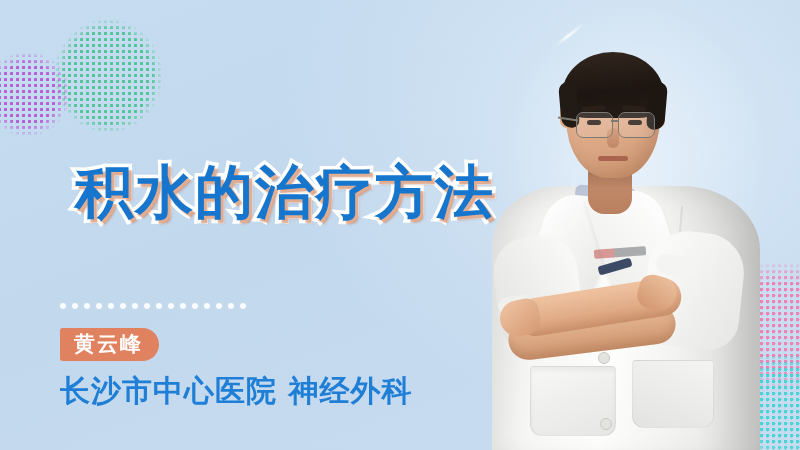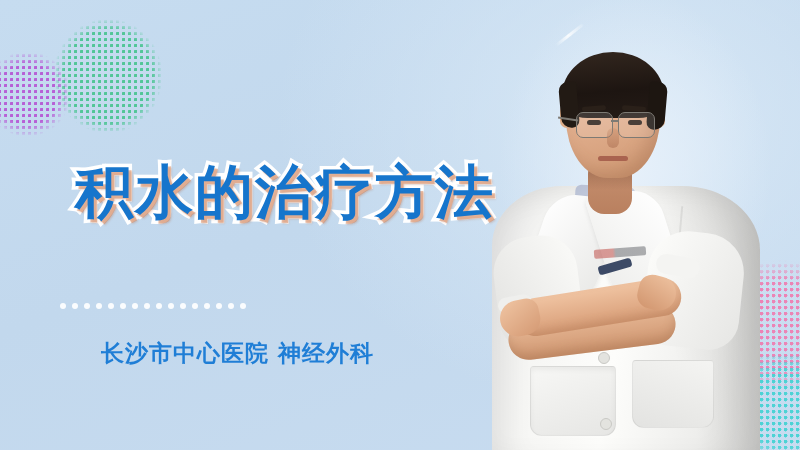--- a/index.html
+++ b/index.html
@@ -232,23 +232,22 @@
     font-size:21px;font-weight:700;letter-spacing:2px;
     padding:4px 16px 5px 14px;
     border-radius:3px 18px 18px 3px;
     line-height:1.15;
   }
   #doc-title{
     color:#1f7ed6;font-size:22px;font-weight:600;letter-spacing:1px;
     font-family:"DejaVu Sans","Liberation Sans",sans-serif;
   }
   #line2{
-    margin-top:10px;color:#1f7ed6;font-size:23px;font-weight:600;letter-spacing:1px;
+    margin-top:10px;color:#1f7ed6;font-size:30px;font-weight:600;letter-spacing:1px;
     font-family:"DejaVu Sans","Liberation Sans",sans-serif;
-    margin-left:41px;
   }
 </style>
 </head>
 <body>
 
 <div id="card">
 
   <div class="halftone blob-green"></div>
   <div class="halftone blob-purple"></div>
   <div class="halftone blob-pink"></div>
@@ -317,17 +316,18 @@
     <i></i>
       <i></i>
     <i></i>
       <i></i>
     <i></i>
       <i></i>
   </div>
 
   <div id="info">
     <div id="line1">
+      <span id="name-badge">黄云峰</span>
     </div>
     <div id="line2">长沙市中心医院  神经外科</div>
   </div>
 
 </div>
 
 </body></html>

